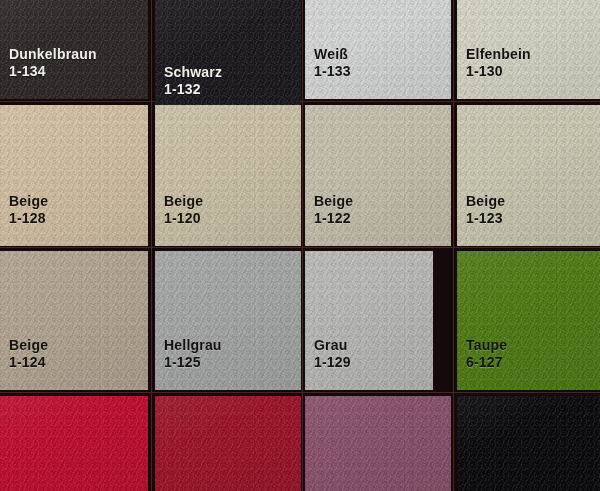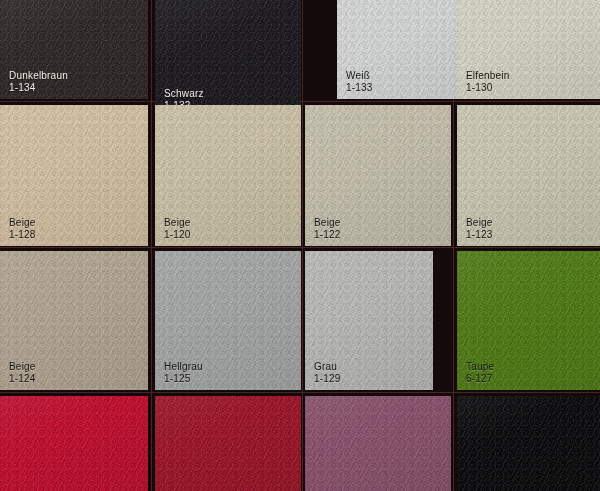--- a/index.html
+++ b/index.html
@@ -50,24 +50,24 @@
   .shade {
     position: absolute;
     inset: 0;
     background: linear-gradient(155deg, rgba(255,255,255,0.05) 0%, rgba(0,0,0,0.0) 38%, rgba(0,0,0,0.07) 100%);
     pointer-events: none;
   }
 
   .label {
     position: absolute;
     left: 9px;
-    bottom: 5px;
+    bottom: 19px;
     line-height: 1.22;
-    font-size: 10px;
-    font-weight: normal;
+    font-size: 14px;
+    font-weight: bold;
     letter-spacing: 0.2px;
     white-space: nowrap;
   }
   .label .name { display: block; }
   .label .code { display: block; }
 
   .label.dark { color: #141210; text-shadow: 0 1px 0 rgba(255,255,255,0.25); }
   .label.light { color: #f2efe9; text-shadow: 0 1px 1px rgba(0,0,0,0.55); }
 </style>
 </head>
@@ -91,21 +91,21 @@
       </div>
     </div>
     <div class="swatch" style="left: 155px; top: 0px; width: 146px; height: 117px; background: rgb(23, 21, 26);">
       <div class="grain"></div>
       <div class="shade"></div>
       <div class="label light">
         <span class="name">Schwarz</span>
         <span class="code">1-132</span>
       </div>
     </div>
-    <div class="swatch" style="left: 305px; top: 0px; width: 146px; height: 99px; background: rgb(217, 219, 218); margin-left: 32px;">
+    <div class="swatch" style="left: 305px; top: 0px; width: 146px; height: 99px; background: rgb(217, 219, 218);">
       <div class="grain"></div>
       <div class="shade"></div>
       <div class="label dark">
         <span class="name">Weiß</span>
         <span class="code">1-133</span>
       </div>
     </div>
     <div class="swatch" style="left: 457px; top: 0px; width: 143px; height: 99px; background: rgb(217, 216, 198);">
       <div class="grain"></div>
       <div class="shade"></div>

